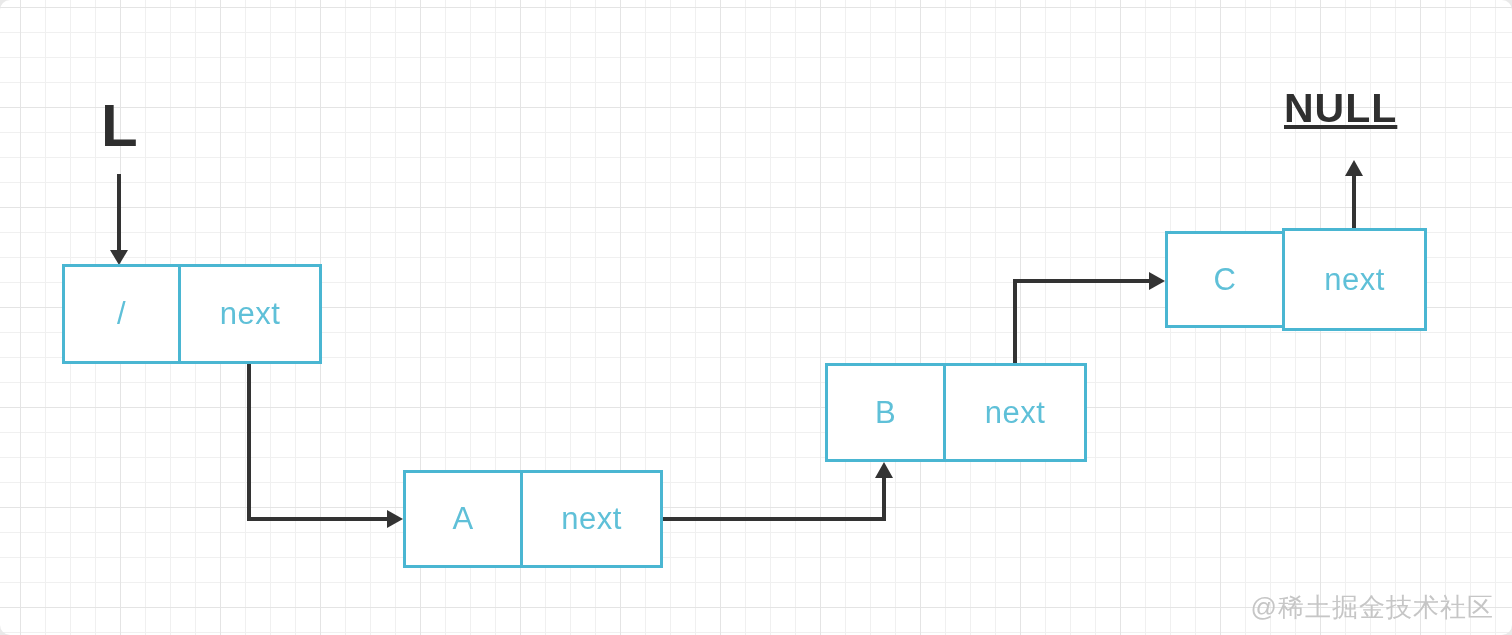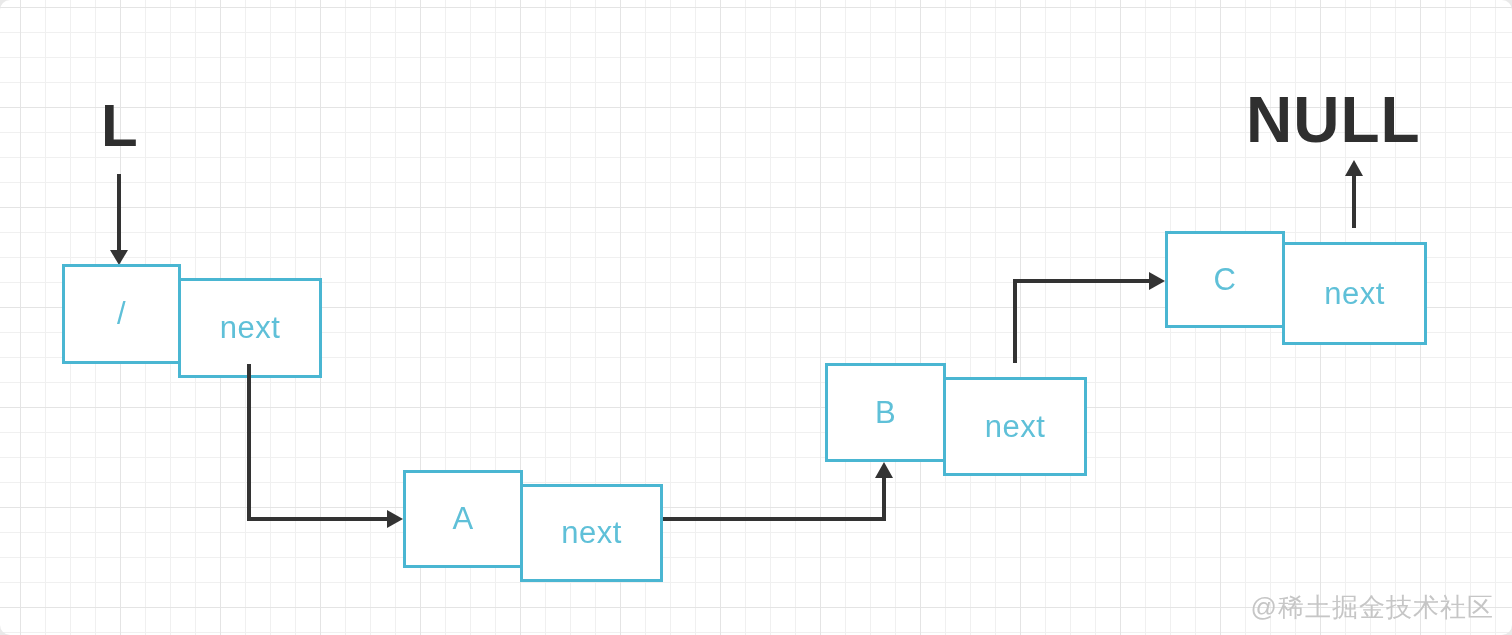--- a/index.html
+++ b/index.html
@@ -42,21 +42,21 @@
   .ah-right { border-top:9px solid transparent; border-bottom:9px solid transparent; border-left:16px solid var(--arrow); }
   .node { position:absolute; display:flex; align-items:flex-start; }
   .cell {
     border:3px solid var(--node_border);
     background:var(--background);
     display:flex; align-items:center; justify-content:center;
     color:var(--node_text);
     font-size:31px;
     letter-spacing:0.5px;
   }
-  .cell-next { margin-left:-3px;margin-top:14px; }
+  .cell-next { margin-left:-3px; }
   
   .node-head .cell-data { width:119px; height:100px; }
   .node-head .cell-next { width:144px; height:100px; }
   
   .node-a .cell-data { width:120px; height:98px; }
   .node-a .cell-next { width:143px; height:98px; }
   
   .node-b .cell-data { width:121px; height:99px; }
   .node-b .cell-next { width:144px; height:99px; }
   
@@ -108,17 +108,17 @@
   <div class="ah ah-right" style="left:1149px; top:272px;"></div>
 
   <div class="node node-c" style="left:1165px; top:228px;">
     <div class="cell cell-data">C</div>
     <div class="cell cell-next">next</div>
   </div>
 
   <div class="seg" style="left:1352px; top:176px; width:4px; height:52px;"></div>
   <div class="ah ah-up" style="left:1345px; top:160px;"></div>
 
-  <div class="pointer-label" style="left:1246px; top:88px; font-size:64px; letter-spacing:1px;">NULL</div>
+  <div class="pointer-label" style="left:1284px; top:88px; font-size:41px; letter-spacing:1px;text-decoration:underline;">NULL</div>
 
   <div class="watermark">@稀土掘金技术社区</div>
 
 </div>
 
 </body></html>

